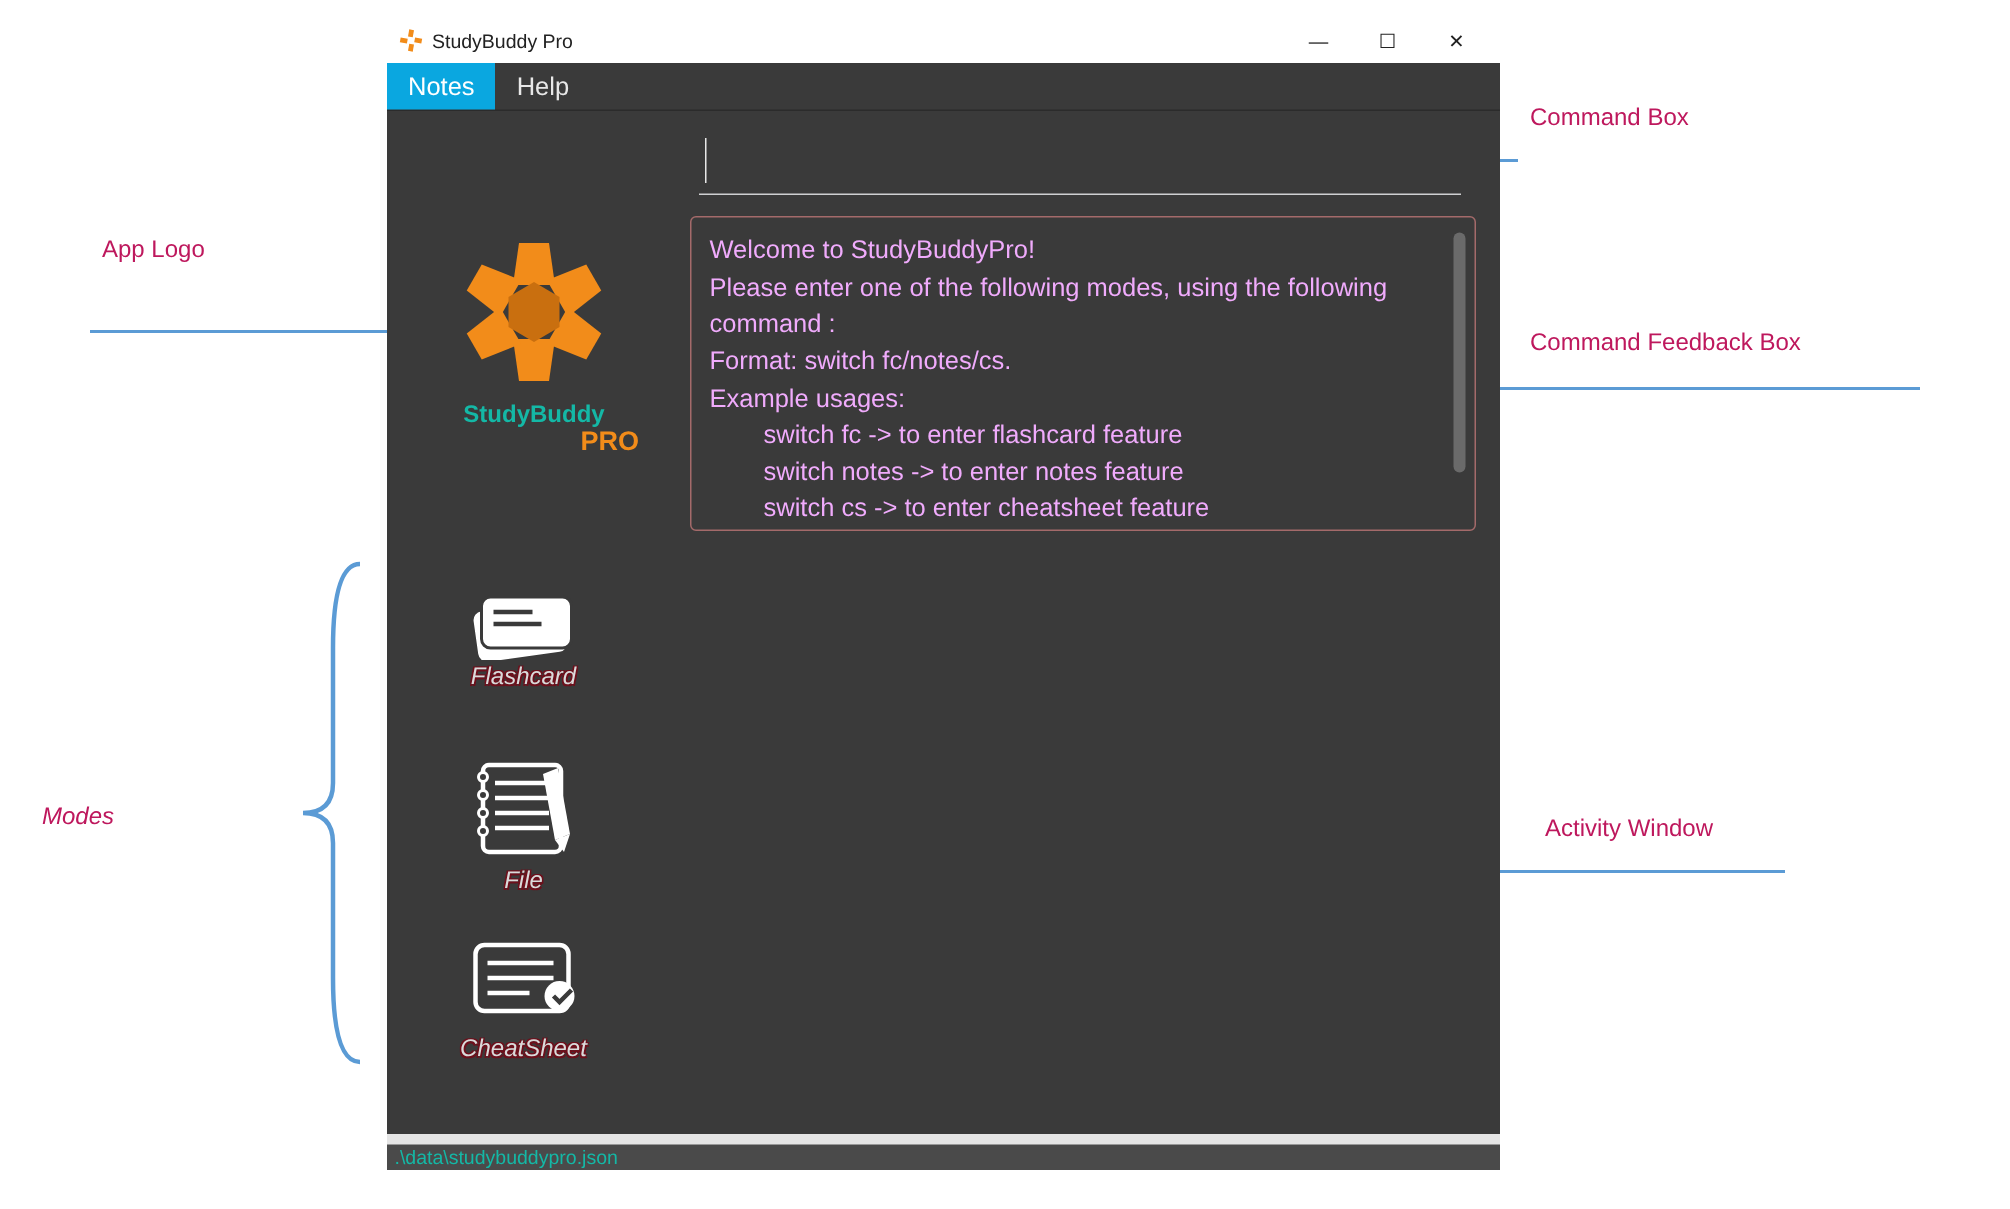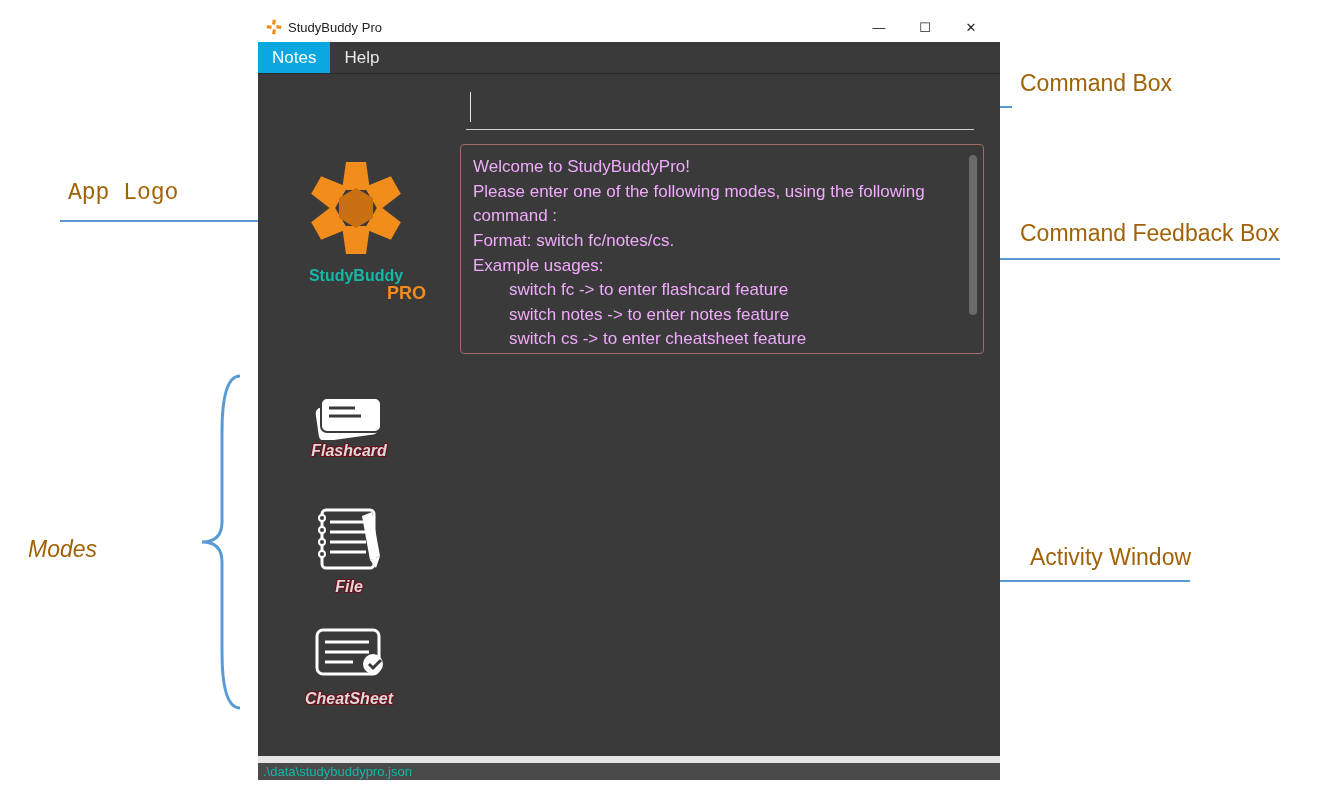--- a/index.html
+++ b/index.html
@@ -7,22 +7,22 @@
     font-family: "Segoe UI", Tahoma, sans-serif;
     background: #fff;
     width: 1340px;
     height: 806px;
     position: relative;
     overflow: hidden;
   }
   
   .label {
     position: absolute;
-    font-size: 23px;
-    color: #a16207;
+    font-size: 16px;
+    color: #be185d;
     font-weight: 300;
   }
   .pointer {
     position: absolute;
     height: 0;
     border-top: 2px solid #5B9BD5;
   }
   .brace {
     position: absolute;
     width: 60px;
@@ -148,21 +148,21 @@
   .mode {
     position:absolute;
     left:36px;
     width:110px;
     text-align:center;
     color:#fff;
   }
   .mode .mlabel {
     display:block;
     margin-top:-2px;
-    font-weight:700;
+    font-weight:400;
     color:#dadada;
     text-shadow:
       -1px -1px 0 #6e0f1b,
        1px -1px 0 #6e0f1b,
       -1px  1px 0 #6e0f1b,
        1px  1px 0 #6e0f1b;
     font-style:italic;
     font-size:16px;
   }
   .mode.flash { top:318px; }
@@ -178,21 +178,21 @@
     color:#14b8a6;
     font-size:13px;
     display:flex; align-items:center;
     padding:0 5px;
   }
 
 </style>
 </head>
 <body>
 
-<div class="label" style="left:68px; top:180px;font-family:Liberation Mono, monospace;">App Logo</div>
+<div class="label" style="left:68px; top:158px;">App Logo</div>
 <div class="pointer" style="left:60px; top:220px; width:228px;"></div>
 
 <div class="label" style="left:28px; top:536px;font-style:italic;">Modes</div>
 <svg class="brace" style="left:190px; top:372px;" viewBox="0 0 60 340">
   <path d="M50 4 Q32 4 32 60 L32 150 Q32 170 12 170 Q32 170 32 190 L32 280 Q32 336 50 336" fill="none" stroke="#5B9BD5" stroke-width="3"></path>
 </svg>
 
 <div class="label" style="left:1020px; top:70px;">Command Box</div>
 <div class="pointer" style="left:918px; top:106px; width:94px;"></div>
 

